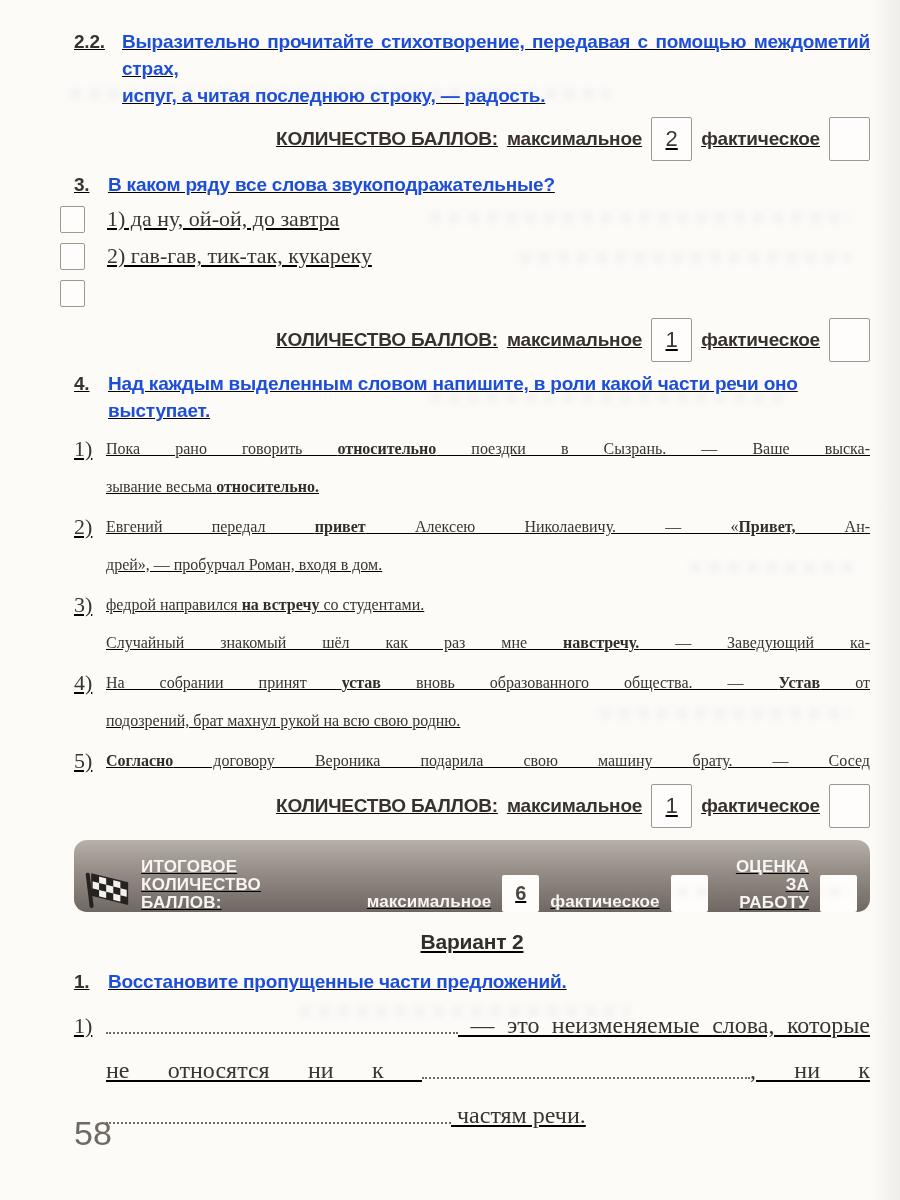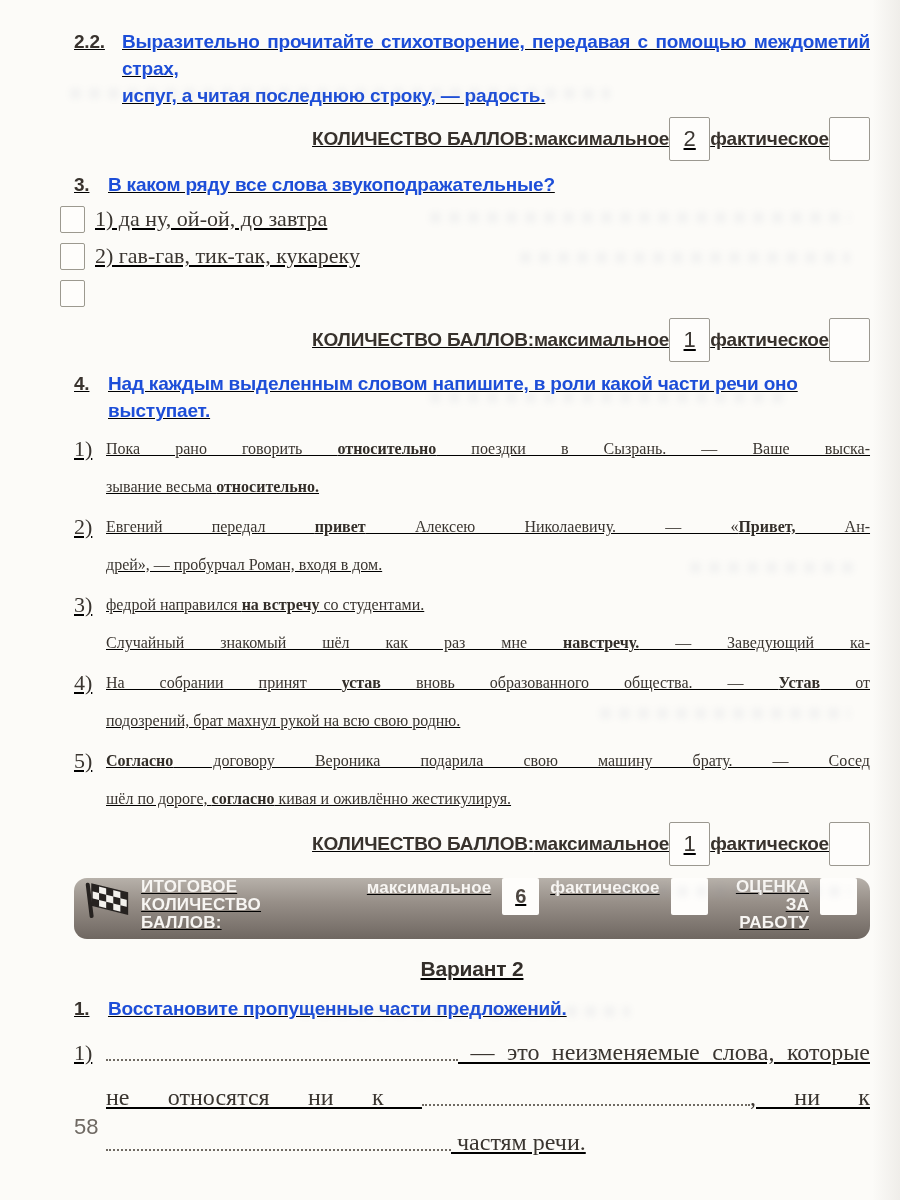--- a/index.html
+++ b/index.html
@@ -7,53 +7,53 @@
   .page{position:relative;width:900px;height:1200px;box-sizing:border-box;padding:28px 30px 0 74px;background:#fcfbf8;text-decoration:underline;}
   .edge-shade{position:absolute;right:0;top:0;width:28px;height:100%;background:linear-gradient(90deg,rgba(255,255,255,0),rgba(125,115,105,.10));pointer-events:none;}
   .bleed{position:absolute;height:11px;background:repeating-linear-gradient(90deg,rgba(125,135,160,.55) 0 11px,rgba(125,135,160,0) 11px 19px);filter:blur(3px);opacity:.13;pointer-events:none;}
   .serif{font-family:"Liberation Serif","DejaVu Serif",serif;color:#3a3530;}
   .exrow{display:flex;align-items:flex-start;}
   .exnum{font-weight:700;font-size:19px;line-height:27px;color:#39332e;letter-spacing:-.2px;}
   .w48{min-width:48px;} .w34{min-width:34px;}
   .extext{flex:1;font-weight:700;font-size:19px;line-height:27px;color:#1d4ed8;letter-spacing:-.2px;}
   .jlast{text-align:justify;text-align-last:justify;}
 
-  .score-row{display:flex;justify-content:flex-end;align-items:center;margin-top:6px;height:48px;}
+  .score-row{display:flex;justify-content:flex-end;align-items:center;gap:9px;margin-top:6px;height:48px;}
   .slabel{font-weight:700;font-size:19px;color:#38322d;letter-spacing:-.2px;white-space:nowrap;}
   .sbox{width:41px;height:44px;border:1.5px solid #9b9890;border-radius:2px;background:#fefdfb;display:flex;align-items:center;justify-content:center;font-size:22px;color:#3d3833;box-sizing:border-box;}
 
   .ex3{margin-top:8px;}
   .opts{margin-top:4px;}
-  .opt{display:flex;align-items:center;gap:10px;margin:3px 0 3px -14px;height:34px;}
+  .opt{display:flex;align-items:center;gap:22px;margin:3px 0 3px -14px;height:34px;}
   .cbx{width:25px;height:27px;border:1.5px solid #9c998f;border-radius:2px;background:#fefdfb;box-sizing:border-box;flex:0 0 auto;}
   .opttext{font-size:22px;color:#3a3530;}
 
   .ex4{margin-top:6px;}
   #ex4-items{margin-top:6px;}
   .item{display:flex;margin:2px 0;}
   .inum{min-width:32px;font-family:"Liberation Serif",serif;font-size:22px;line-height:38px;color:#3a3530;}
   .icontent{flex:1;}
   #ex4-items .sline{line-height:38px;font-size:16px;}
   .sline b{font-weight:700;color:#332e29;}
 
-  .banner{margin-top:10px;height:61px;border-radius:13px;background:linear-gradient(180deg,#b7b1aa 0%,#978f88 40%,#6f6761 100%);display:flex;align-items:flex-start;padding:0 13px 0 10px;gap:11px;box-sizing:border-box;}
+  .banner{margin-top:10px;height:72px;border-radius:13px;background:linear-gradient(180deg,#b7b1aa 0%,#978f88 40%,#6f6761 100%);display:flex;align-items:flex-end;padding:0 13px 0 10px;gap:11px;box-sizing:border-box;}
   .btitle{color:#f7f5f2;font-weight:700;font-size:17px;line-height:18px;letter-spacing:.2px;}
   .btitle.right{text-align:right;}
   .bspacer{flex:1;}
   .blabel{color:#f7f5f2;font-weight:700;font-size:17px;letter-spacing:.1px;white-space:nowrap;}
   .bbox{width:37px;height:37px;background:#fefdfb;border-radius:2px;display:flex;align-items:center;justify-content:center;font-weight:700;font-size:20px;color:#4c453f;flex:0 0 auto;}
 
   .variant{margin-top:18px;text-align:center;font-weight:700;font-size:21px;color:#332e2a;letter-spacing:-.2px;}
   .v2ex1{margin-top:14px;}
   .v2item{display:flex;margin-top:8px;}
   .v2item .inum{line-height:45px;}
   #v2-lines .sline{line-height:45px;font-size:24px;}
   .dots{display:inline-block;height:14px;border-bottom:2px dotted #6f6a63;vertical-align:-1px;}
 
-  .pagenum{position:absolute;left:74px;top:1114px;font-size:22px;color:#6f6963;}
+  .pagenum{position:absolute;left:74px;top:1114px;font-size:34px;color:#6f6963;}
 </style>
 </head>
 <body>
 
 <div class="page">
   <div class="edge-shade"></div>
   <div class="bleed" style="top:88px;left:70px;width:540px;"></div>
   <div class="bleed" style="top:212px;left:430px;width:420px;"></div>
   <div class="bleed" style="top:252px;left:520px;width:330px;"></div>
   <div class="bleed" style="top:392px;left:430px;width:360px;"></div>
@@ -145,21 +145,20 @@
           <div class="inum">4)</div>
           <div class="icontent">
             <div class="sline jlast"><span>На собрании принят </span><b>устав</b><span> вновь образованного общества. — </span><b>Устав</b><span> от</span></div>
             <div class="sline"><span>подозрений, брат махнул рукой на всю свою родню.</span></div>
           </div>
         </div>
         <div class="item">
           <div class="inum">5)</div>
           <div class="icontent">
             <div class="sline jlast"><b>Согласно</b><span> договору Вероника подарила свою машину брату. — Сосед</span></div>
-            <div class="sline"><span>шёл по дороге, </span><b>согласно</b><span> кивая и оживлённо жестикулируя.</span></div>
           </div>
         </div>
       </div>
   </section>
 
   <div class="score-row" style="margin-top:2px;">
     <span class="slabel">КОЛИЧЕСТВО БАЛЛОВ:</span>
     <span class="slabel">максимальное</span>
     <span class="sbox">
         <span>1</span>

